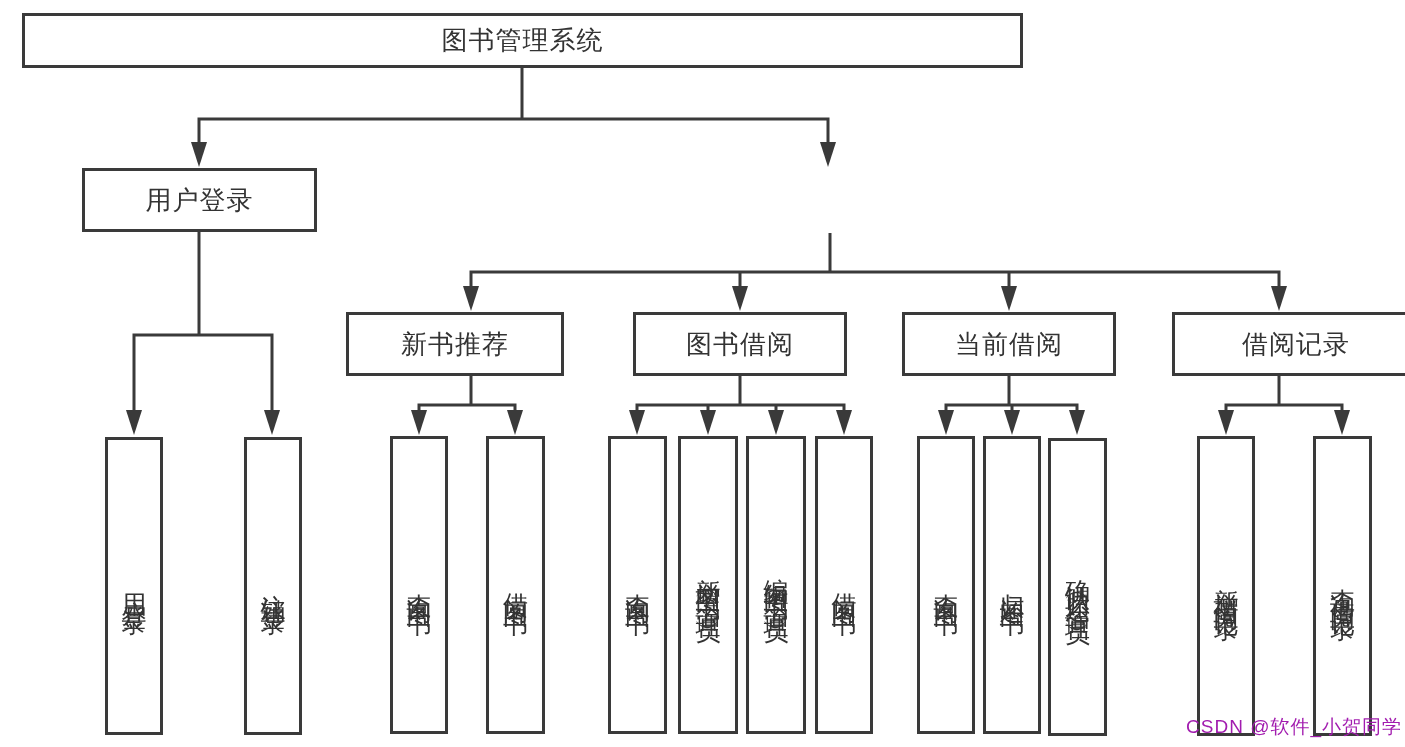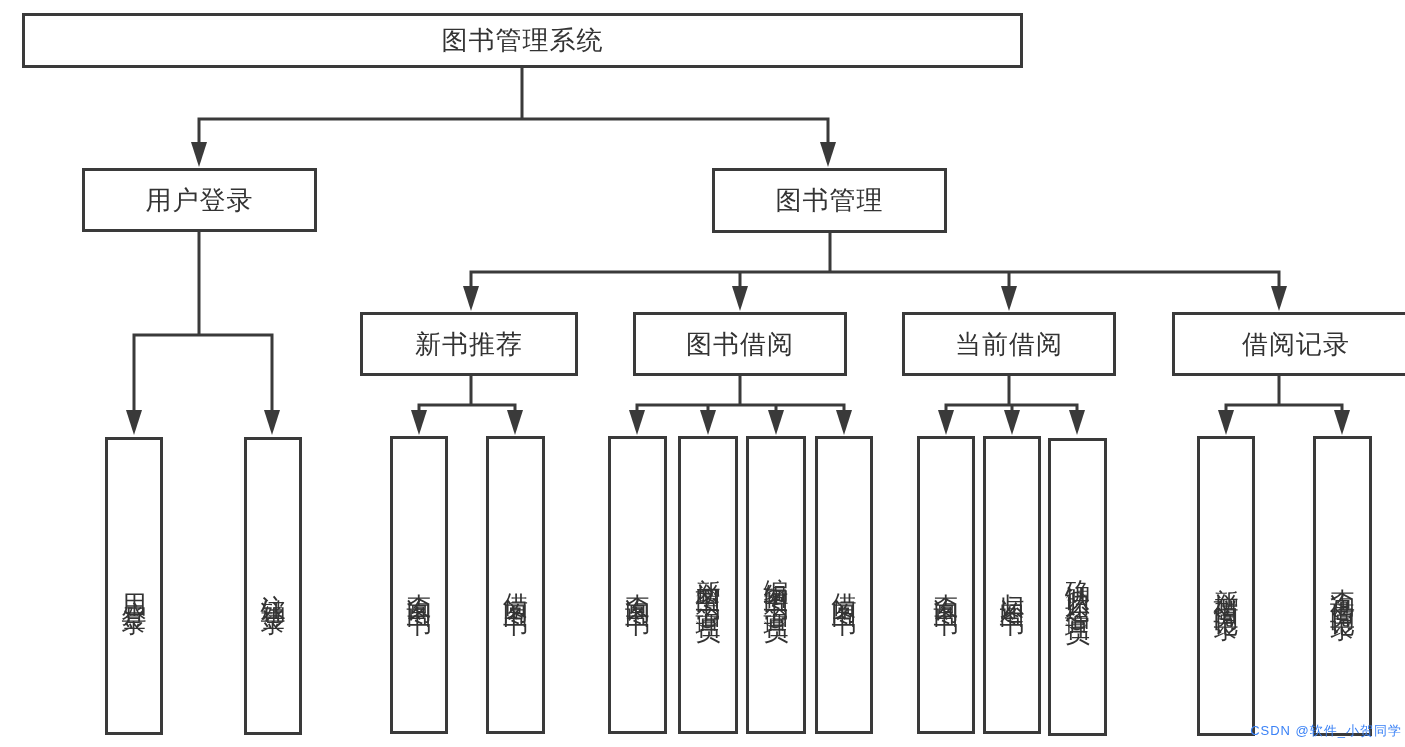--- a/index.html
+++ b/index.html
@@ -42,22 +42,22 @@
     writing-mode: vertical-rl;
     text-orientation: mixed;
     font-size: 25px;
     letter-spacing: 6px;
     line-height: 1;
   }
   .watermark {
     position: absolute;
     right: 3px;
     bottom: 7px;
-    font-size: 13px;
-    color: #3b82f6;
+    font-size: 19px;
+    color: #a21caf;
     letter-spacing: 1px;
     white-space: nowrap;
   }
 </style>
 </head>
 <body>
 
 <div class="canvas">
 
   <svg class="connectors" viewBox="0 0 1405 747">
@@ -103,25 +103,22 @@
     </g>
   </svg>
 
   <div class="node" style="left:22px; top:13px; width:1001px; height:55px;align-items:center;">
     <span>图书管理系统</span>
   </div>
 
   <div class="node" style="left:82px; top:168px; width:235px; height:64px;">
     <span>用户登录</span>
   </div>
-  <div class="node" style="left:712px; top:168px; width:235px; height:65px;">
-    <span>图书管理</span>
-  </div>
 
-  <div class="node" style="left:360px; top:312px; width:218px; height:64px;">
+  <div class="node" style="left:346px; top:312px; width:218px; height:64px;">
     <span>新书推荐</span>
   </div>
   <div class="node" style="left:902px; top:312px; width:214px; height:64px;">
     <span>当前借阅</span>
   </div>
   <div class="node" style="left:633px; top:312px; width:214px; height:64px;">
     <span>图书借阅</span>
   </div>
   <div class="node" style="left:1172px; top:312px; width:248px; height:64px;">
     <span>借阅记录</span>

